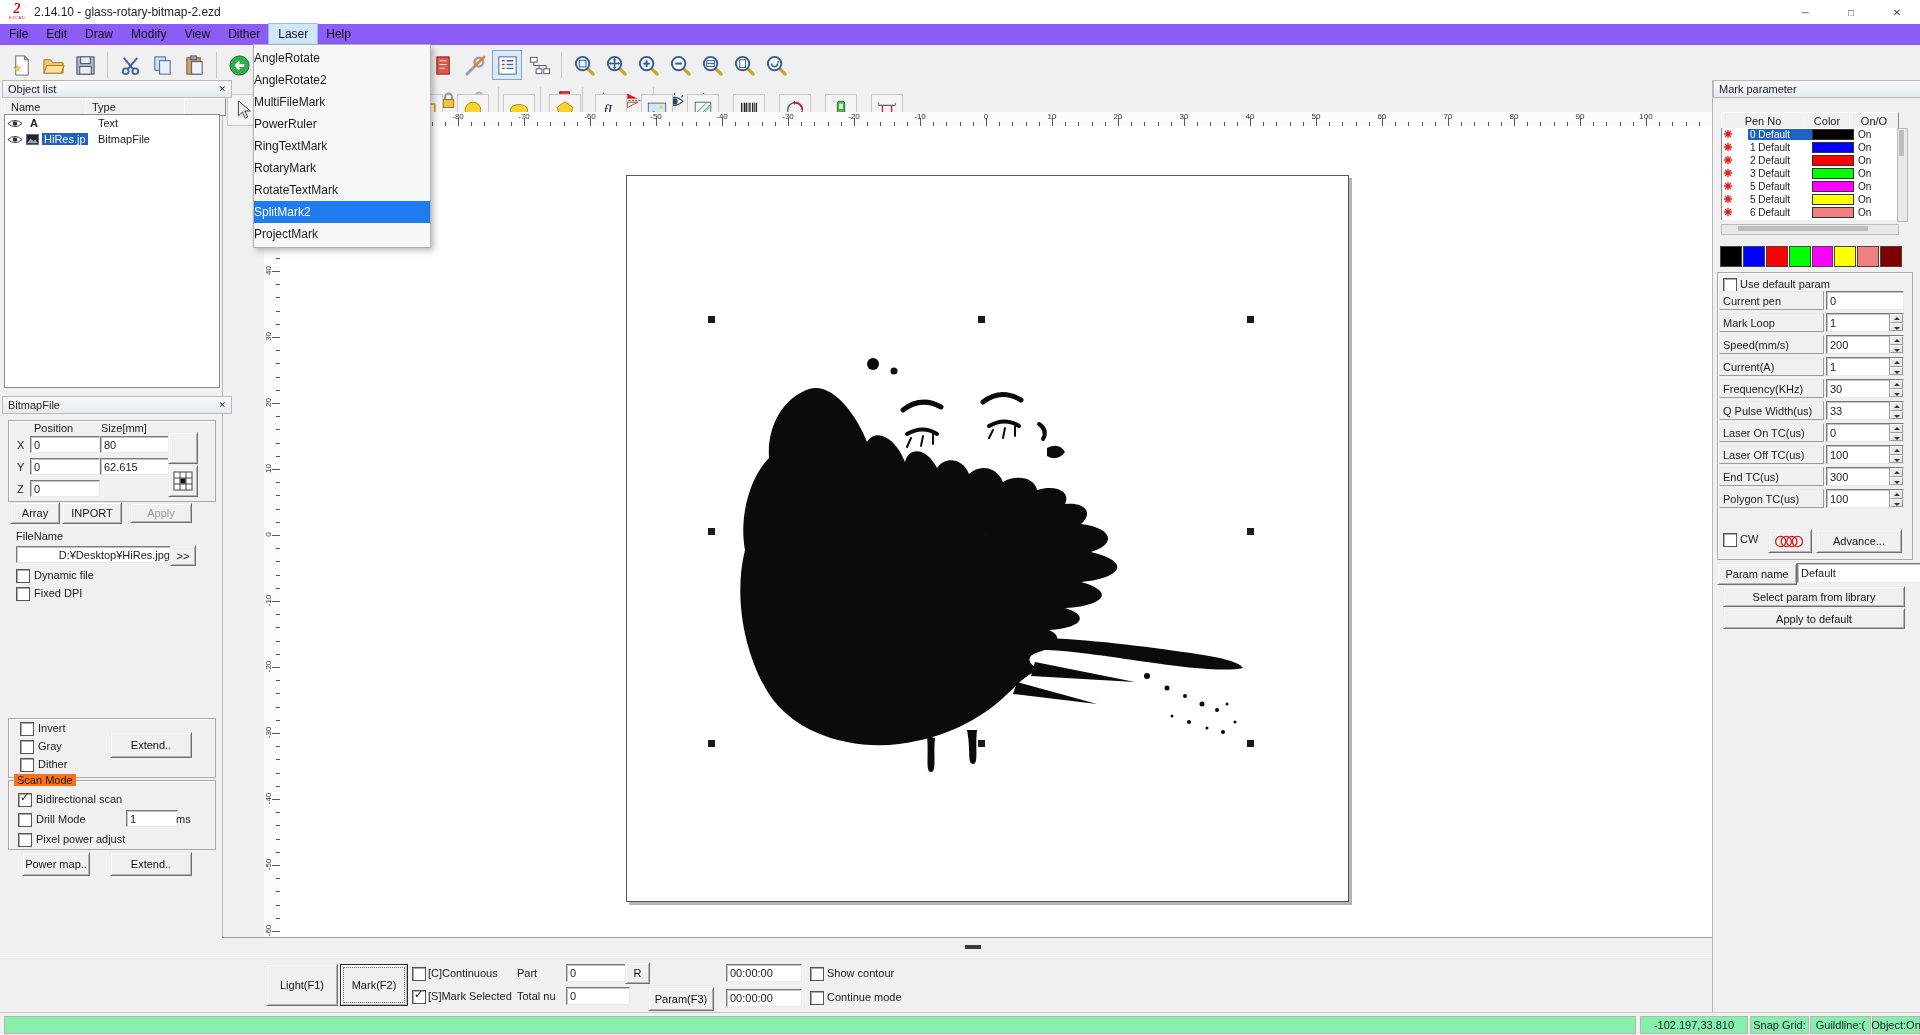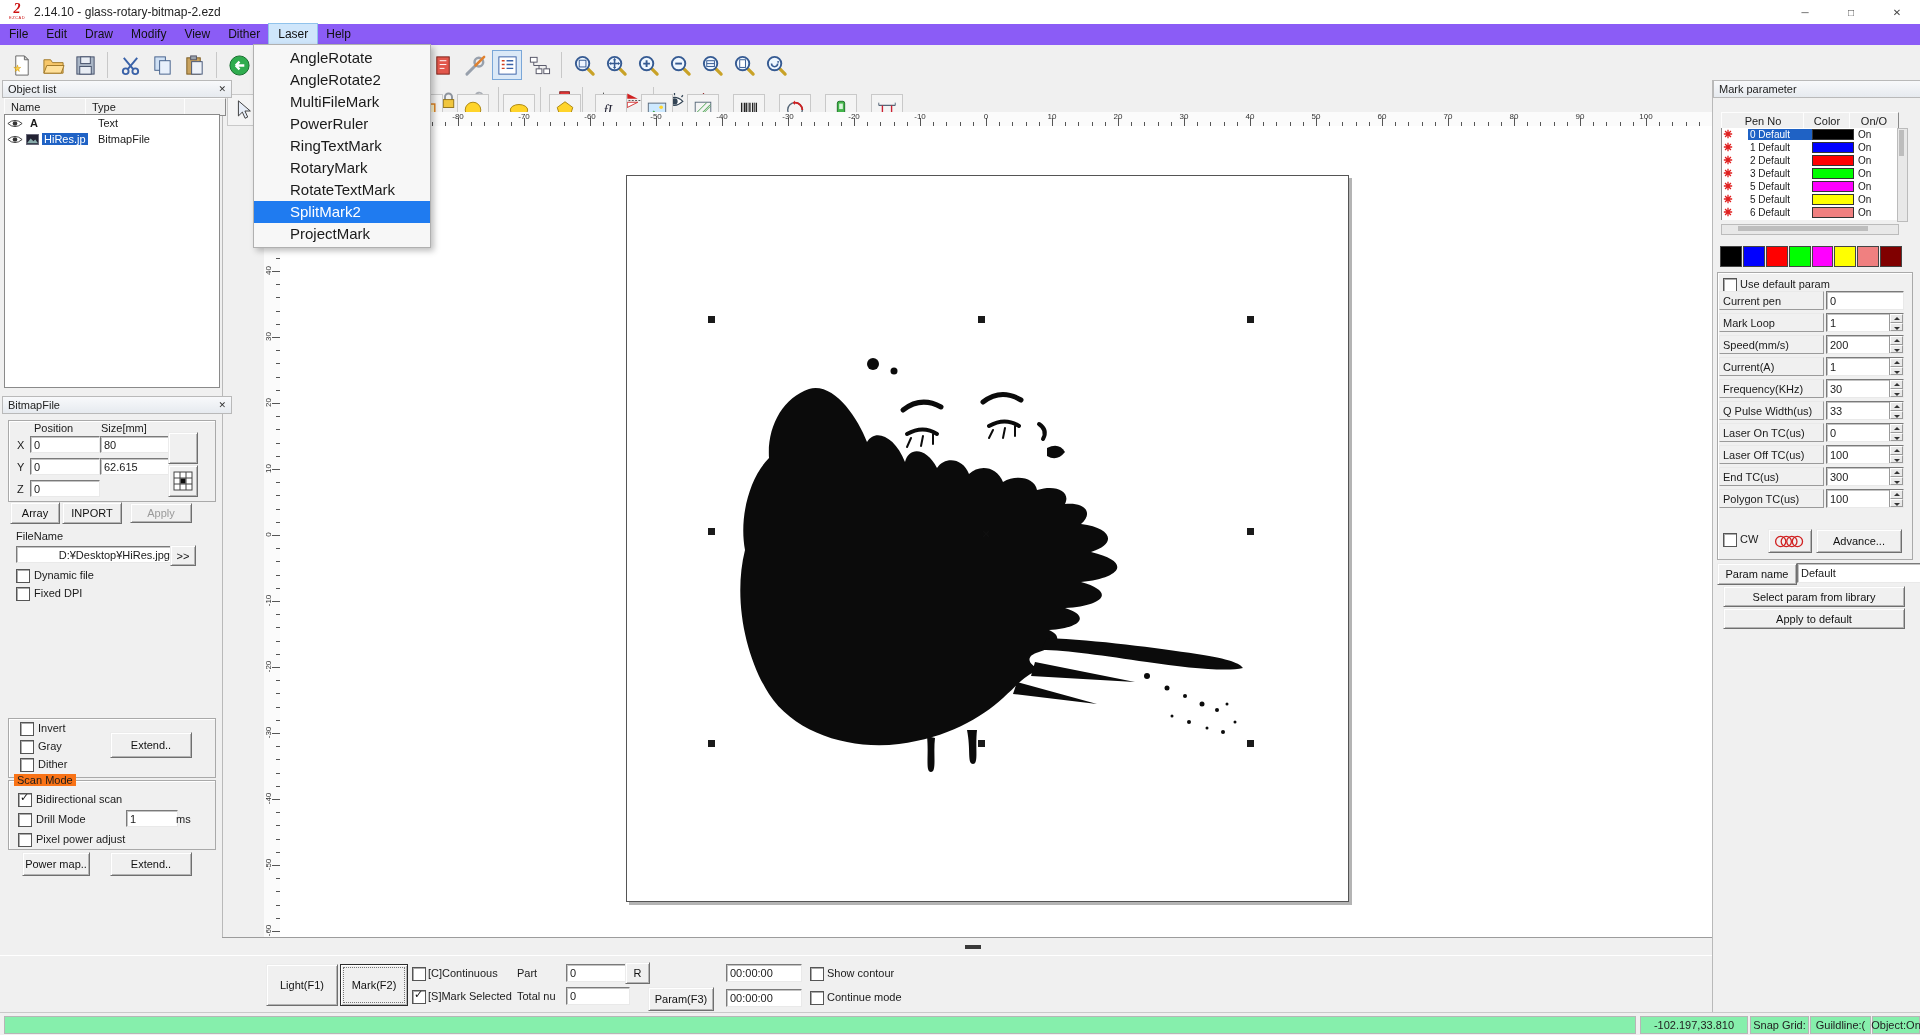--- a/index.html
+++ b/index.html
@@ -122,21 +122,21 @@
           border-color:#7a7a7a #e9e9e9 #e9e9e9 #7a7a7a;box-shadow:inset 1px 1px 0 #c3c3c3;display:flex;align-items:center;}
   .pval{padding-left:3px;flex:1;font-size:11px;}
   .spin{width:13px;height:100%;display:flex;flex-direction:column;border-left:1px solid #999;}
   .spin i{flex:1;background:#e9e9e9;border:1px solid #fff;border-bottom-color:#999;border-right-color:#999;position:relative;}
   .spin i::after{content:"";position:absolute;left:3px;border-left:3px solid transparent;border-right:3px solid transparent;}
   .spin .su::after{top:2px;border-bottom:3px solid #333;}
   .spin .sd::after{top:3px;border-top:3px solid #333;}
   
   #laser-popup{left:253px;top:44px;width:176px;background:#f7f7f7;border:1px solid #b0b0b0;
                box-shadow:3px 3px 6px rgba(0,0,0,.25);z-index:60;padding:2px 0;}
-  .popup-item{height:22px;line-height:22px;padding-left:36px;font-size:15px;color:#1a1a1a;}
+  .popup-item{height:22px;line-height:22px;font-size:12px;color:#1a1a1a;}
   .popup-item.hl{background:#1f7bf0;color:#fff;}
 </style>
 </head>
 <body>
 
 <div id="app">
 
   <div id="titlebar" class="abs">
     <div id="logo" class="abs">
       <div class="l2">2</div>

